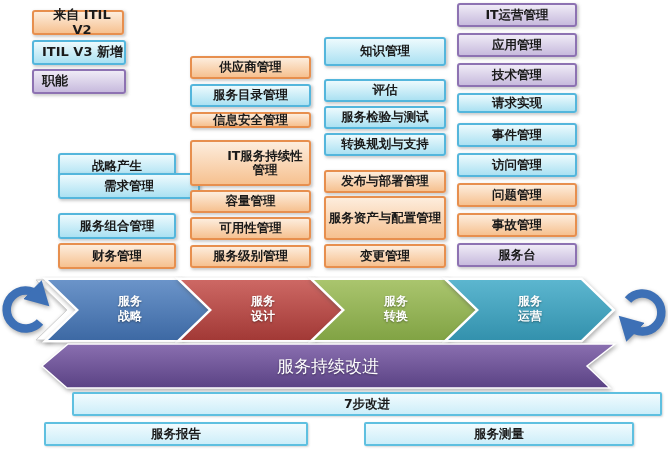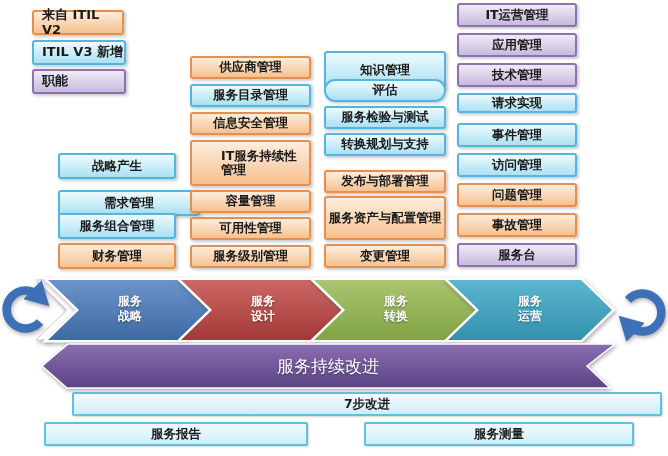--- a/index.html
+++ b/index.html
@@ -2,21 +2,21 @@
 <html><head>
 <meta charset="utf-8">
 <style>
   html,body{margin:0;padding:0;background:#fff;}
   #canvas{
     position:relative;width:668px;height:456px;background:#fff;overflow:hidden;
     font-family:"DejaVu Sans","Liberation Sans",sans-serif;
   }
   .box{
     position:absolute;box-sizing:border-box;border-radius:3px;
-    display:flex;align-items:center;justify-content:center;text-align:left;
+    display:flex;align-items:center;justify-content:center;text-align:center;
     font-weight:bold;font-size:12.5px;line-height:1.15;color:#1a1a1a;
     box-shadow:1.5px 1.5px 3px rgba(110,110,110,.35);
   }
   .c-v2{border:2px solid #e78f4e;background:linear-gradient(#fdeddd,#f6c190);}
   .c-v3{border:2px solid #54b6dc;background:linear-gradient(#edfafd,#abe1f2);}
   .c-fn{border:2px solid #8d72b2;background:linear-gradient(#efebf6,#c7badd);}
   .legend-box{justify-content:flex-start;padding-left:8px;font-size:13px;}
   .stage-label{
     position:absolute;width:86px;height:58px;display:flex;flex-direction:column;
     align-items:center;justify-content:center;color:#fff;font-weight:bold;
@@ -42,34 +42,34 @@
 </head>
 <body>
 
 <div id="canvas">
 
   <div class="box c-v2 legend-box" style="left:32px;top:10px;width:92px;height:25px;">来自 ITIL V2</div>
   <div class="box c-v3 legend-box" style="left:32px;top:40px;width:94px;height:25px;">ITIL V3 新增</div>
   <div class="box c-fn legend-box" style="left:32px;top:69px;width:94px;height:25px;">职能</div>
 
   <div class="box c-v3" style="left:58px;top:153px;width:118px;height:26px;">战略产生</div>
-  <div class="box c-v3" style="left:58px;top:190px;width:142px;height:26px;">需求管理</div>
+  <div class="box c-v3" style="left:58px;top:173px;width:142px;height:26px;">需求管理</div>
   <div class="box c-v3" style="left:58px;top:213px;width:118px;height:26px;">服务组合管理</div>
   <div class="box c-v2" style="left:58px;top:243px;width:118px;height:26px;">财务管理</div>
 
   <div class="box c-v2" style="left:190px;top:56px;width:121px;height:23px;">供应商管理</div>
   <div class="box c-v3" style="left:190px;top:84px;width:121px;height:23px;">服务目录管理</div>
-  <div class="box c-v2" style="left:190px;top:112px;width:121px;height:23px;">信息安全管理</div>
+  <div class="box c-v2" style="left:190px;top:112px;width:121px;height:16px;">信息安全管理</div>
   <div class="box c-v2" style="left:190px;top:140px;width:121px;height:46px;padding-left:29px;">IT服务持续性管理</div>
   <div class="box c-v2" style="left:190px;top:190px;width:121px;height:23px;">容量管理</div>
   <div class="box c-v2" style="left:190px;top:217px;width:121px;height:23px;">可用性管理</div>
   <div class="box c-v2" style="left:190px;top:245px;width:121px;height:23px;">服务级别管理</div>
 
-  <div class="box c-v3" style="left:324px;top:51px;width:122px;height:38px;">知识管理</div>
-  <div class="box c-v3" style="left:324px;top:79px;width:122px;height:23px;border-radius:11px;">评估</div>
+  <div class="box c-v3" style="left:324px;top:37px;width:122px;height:29px;">知识管理</div>
+  <div class="box c-v3" style="left:324px;top:79px;width:122px;height:23px;">评估</div>
   <div class="box c-v3" style="left:324px;top:106px;width:122px;height:23px;">服务检验与测试</div>
   <div class="box c-v3" style="left:324px;top:133px;width:122px;height:23px;">转换规划与支持</div>
   <div class="box c-v2" style="left:324px;top:170px;width:122px;height:23px;">发布与部署管理</div>
   <div class="box c-v2" style="left:324px;top:196px;width:122px;height:44px;">服务资产与配置管理</div>
   <div class="box c-v2" style="left:324px;top:244px;width:122px;height:24px;">变更管理</div>
 
   <div class="box c-fn" style="left:457px;top:3px;width:120px;height:24px;">IT运营管理</div>
   <div class="box c-fn" style="left:457px;top:33px;width:120px;height:24px;">应用管理</div>
   <div class="box c-fn" style="left:457px;top:63px;width:120px;height:24px;">技术管理</div>
   <div class="box c-v3" style="left:457px;top:93px;width:120px;height:20px;">请求实现</div>

